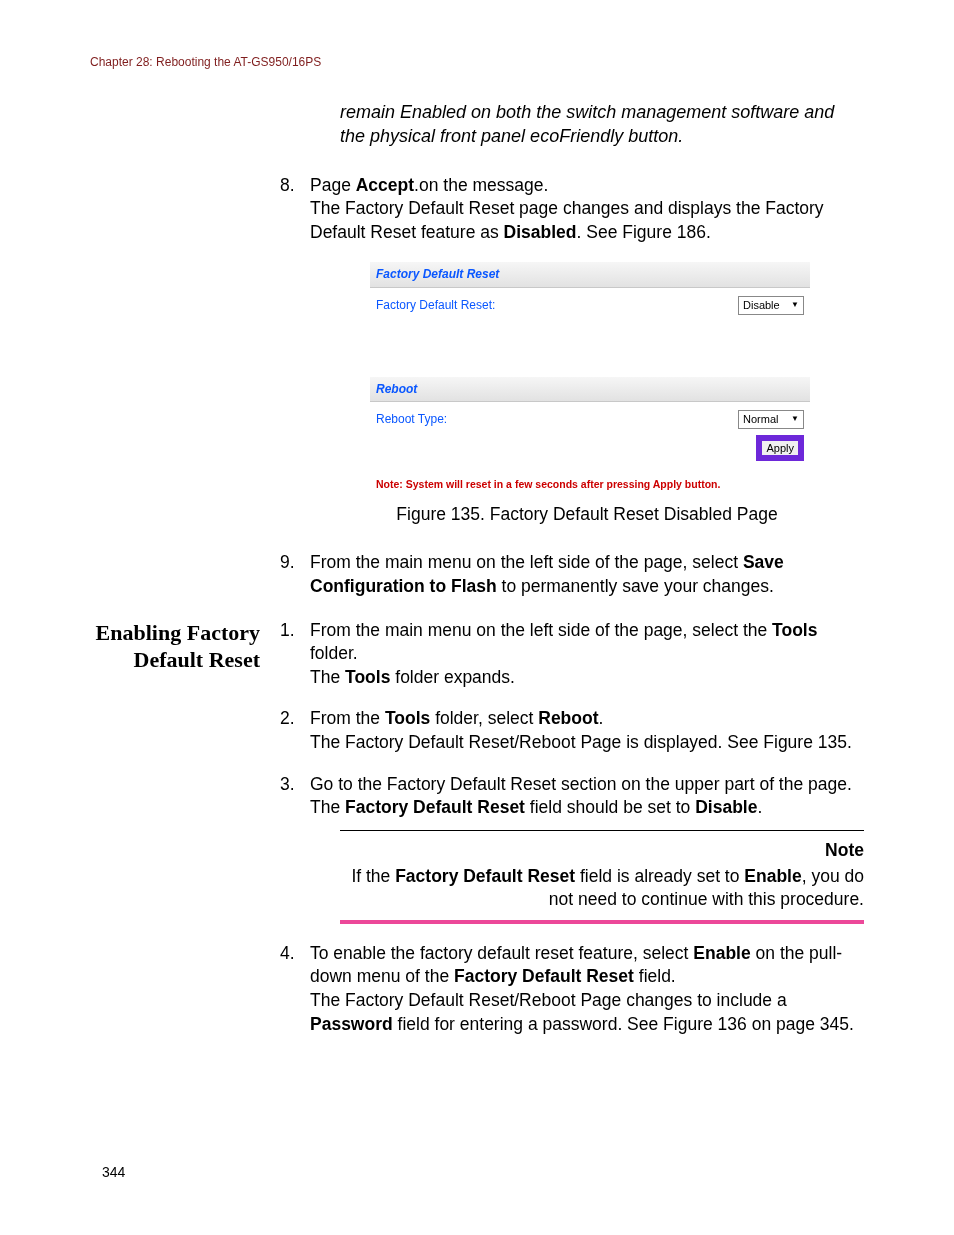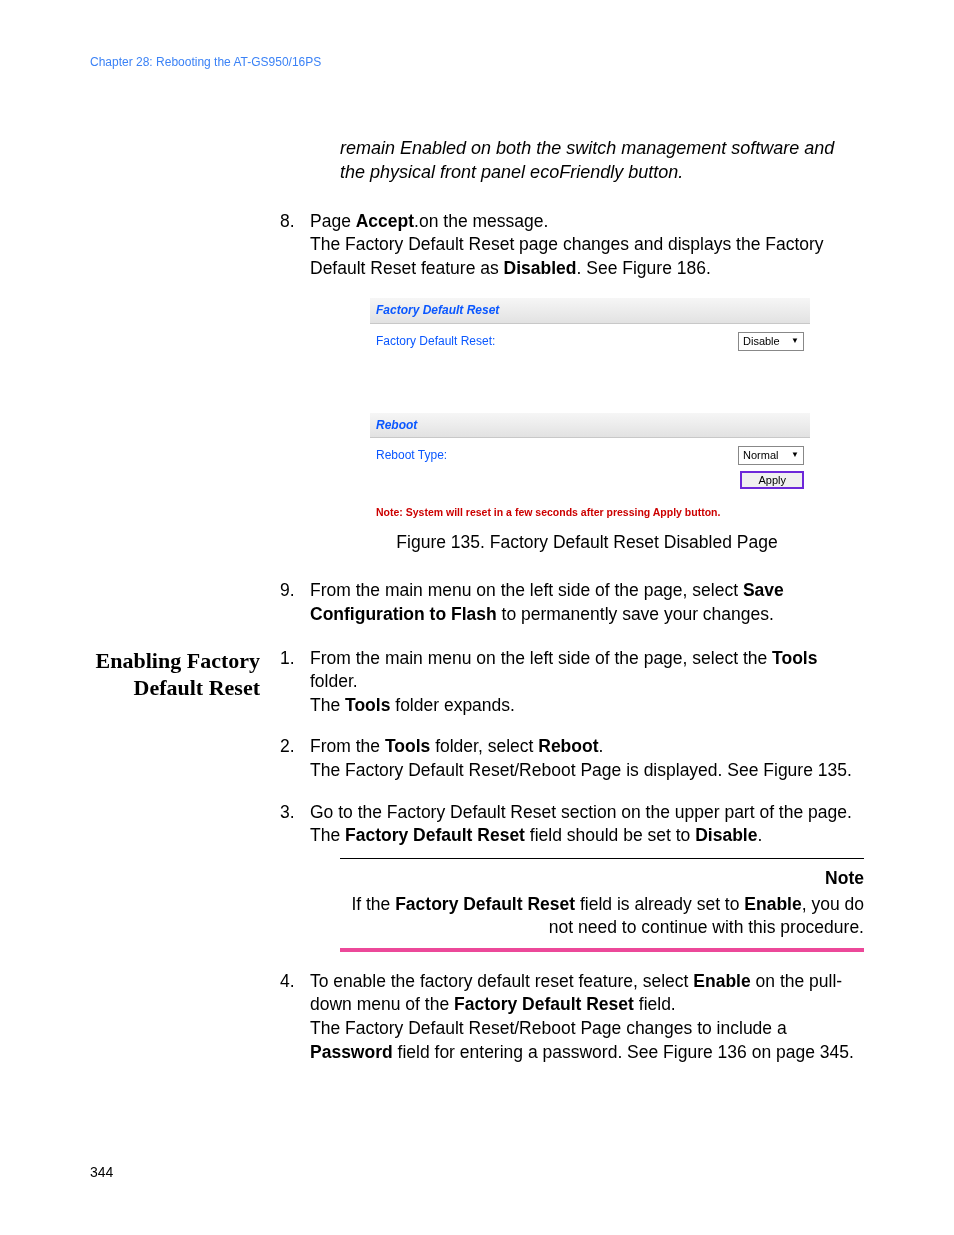--- a/index.html
+++ b/index.html
@@ -11,22 +11,22 @@
   }
   .page {
     width: 954px;
     height: 1235px;
     position: relative;
     box-sizing: border-box;
     padding: 55px 90px 60px 90px;
   }
   .running-head {
     font-size: 12px;
-    color: #3b82f6;
-    margin-bottom: 67px;
+    color: #7f1d1d;
+    margin-bottom: 31px;
   }
   .content {
     margin-left: 190px; 
   }
   .italic-para {
     font-style: italic;
     font-size: 18px;
     margin: 0 0 25px 60px;
     line-height: 1.35;
   }
@@ -88,24 +88,24 @@
     align-items: center;
     gap: 6px;
     min-width: 56px;
     justify-content: space-between;
   }
   .ui-select .tri {
     font-size: 8px;
     line-height: 1;
   }
   .ui-button {
-    border: 2px solid #6d28d9;
+    border: 6px solid #6d28d9;
     background: #f0f0f0;
     font-size: 11px;
-    padding: 1px 16px;
+    padding: 1px 4px;
     margin: 4px 6px 2px 0;
     float: right;
     text-align: right;
   }
   .ui-spacer { height: 60px; }
   .ui-note {
     clear: both;
     color: #cc0000;
     font-weight: bold;
     font-size: 10.5px;
@@ -141,21 +141,21 @@
     border-top: 1px solid #000;
     border-bottom: 4px solid #ec4899;
     text-align: right;
   }
   .note-block .note-head {
     font-weight: bold;
     margin-bottom: 2px;
   }
   .page-num {
     position: absolute;
-    left: 90px;
+    left: 102px;
     bottom: 55px;
     font-size: 14px;
   }
 </style>
 </head>
 <body>
 
 <div class="page">
 
   <div class="running-head">Chapter 28: Rebooting the AT-GS950/16PS</div>

